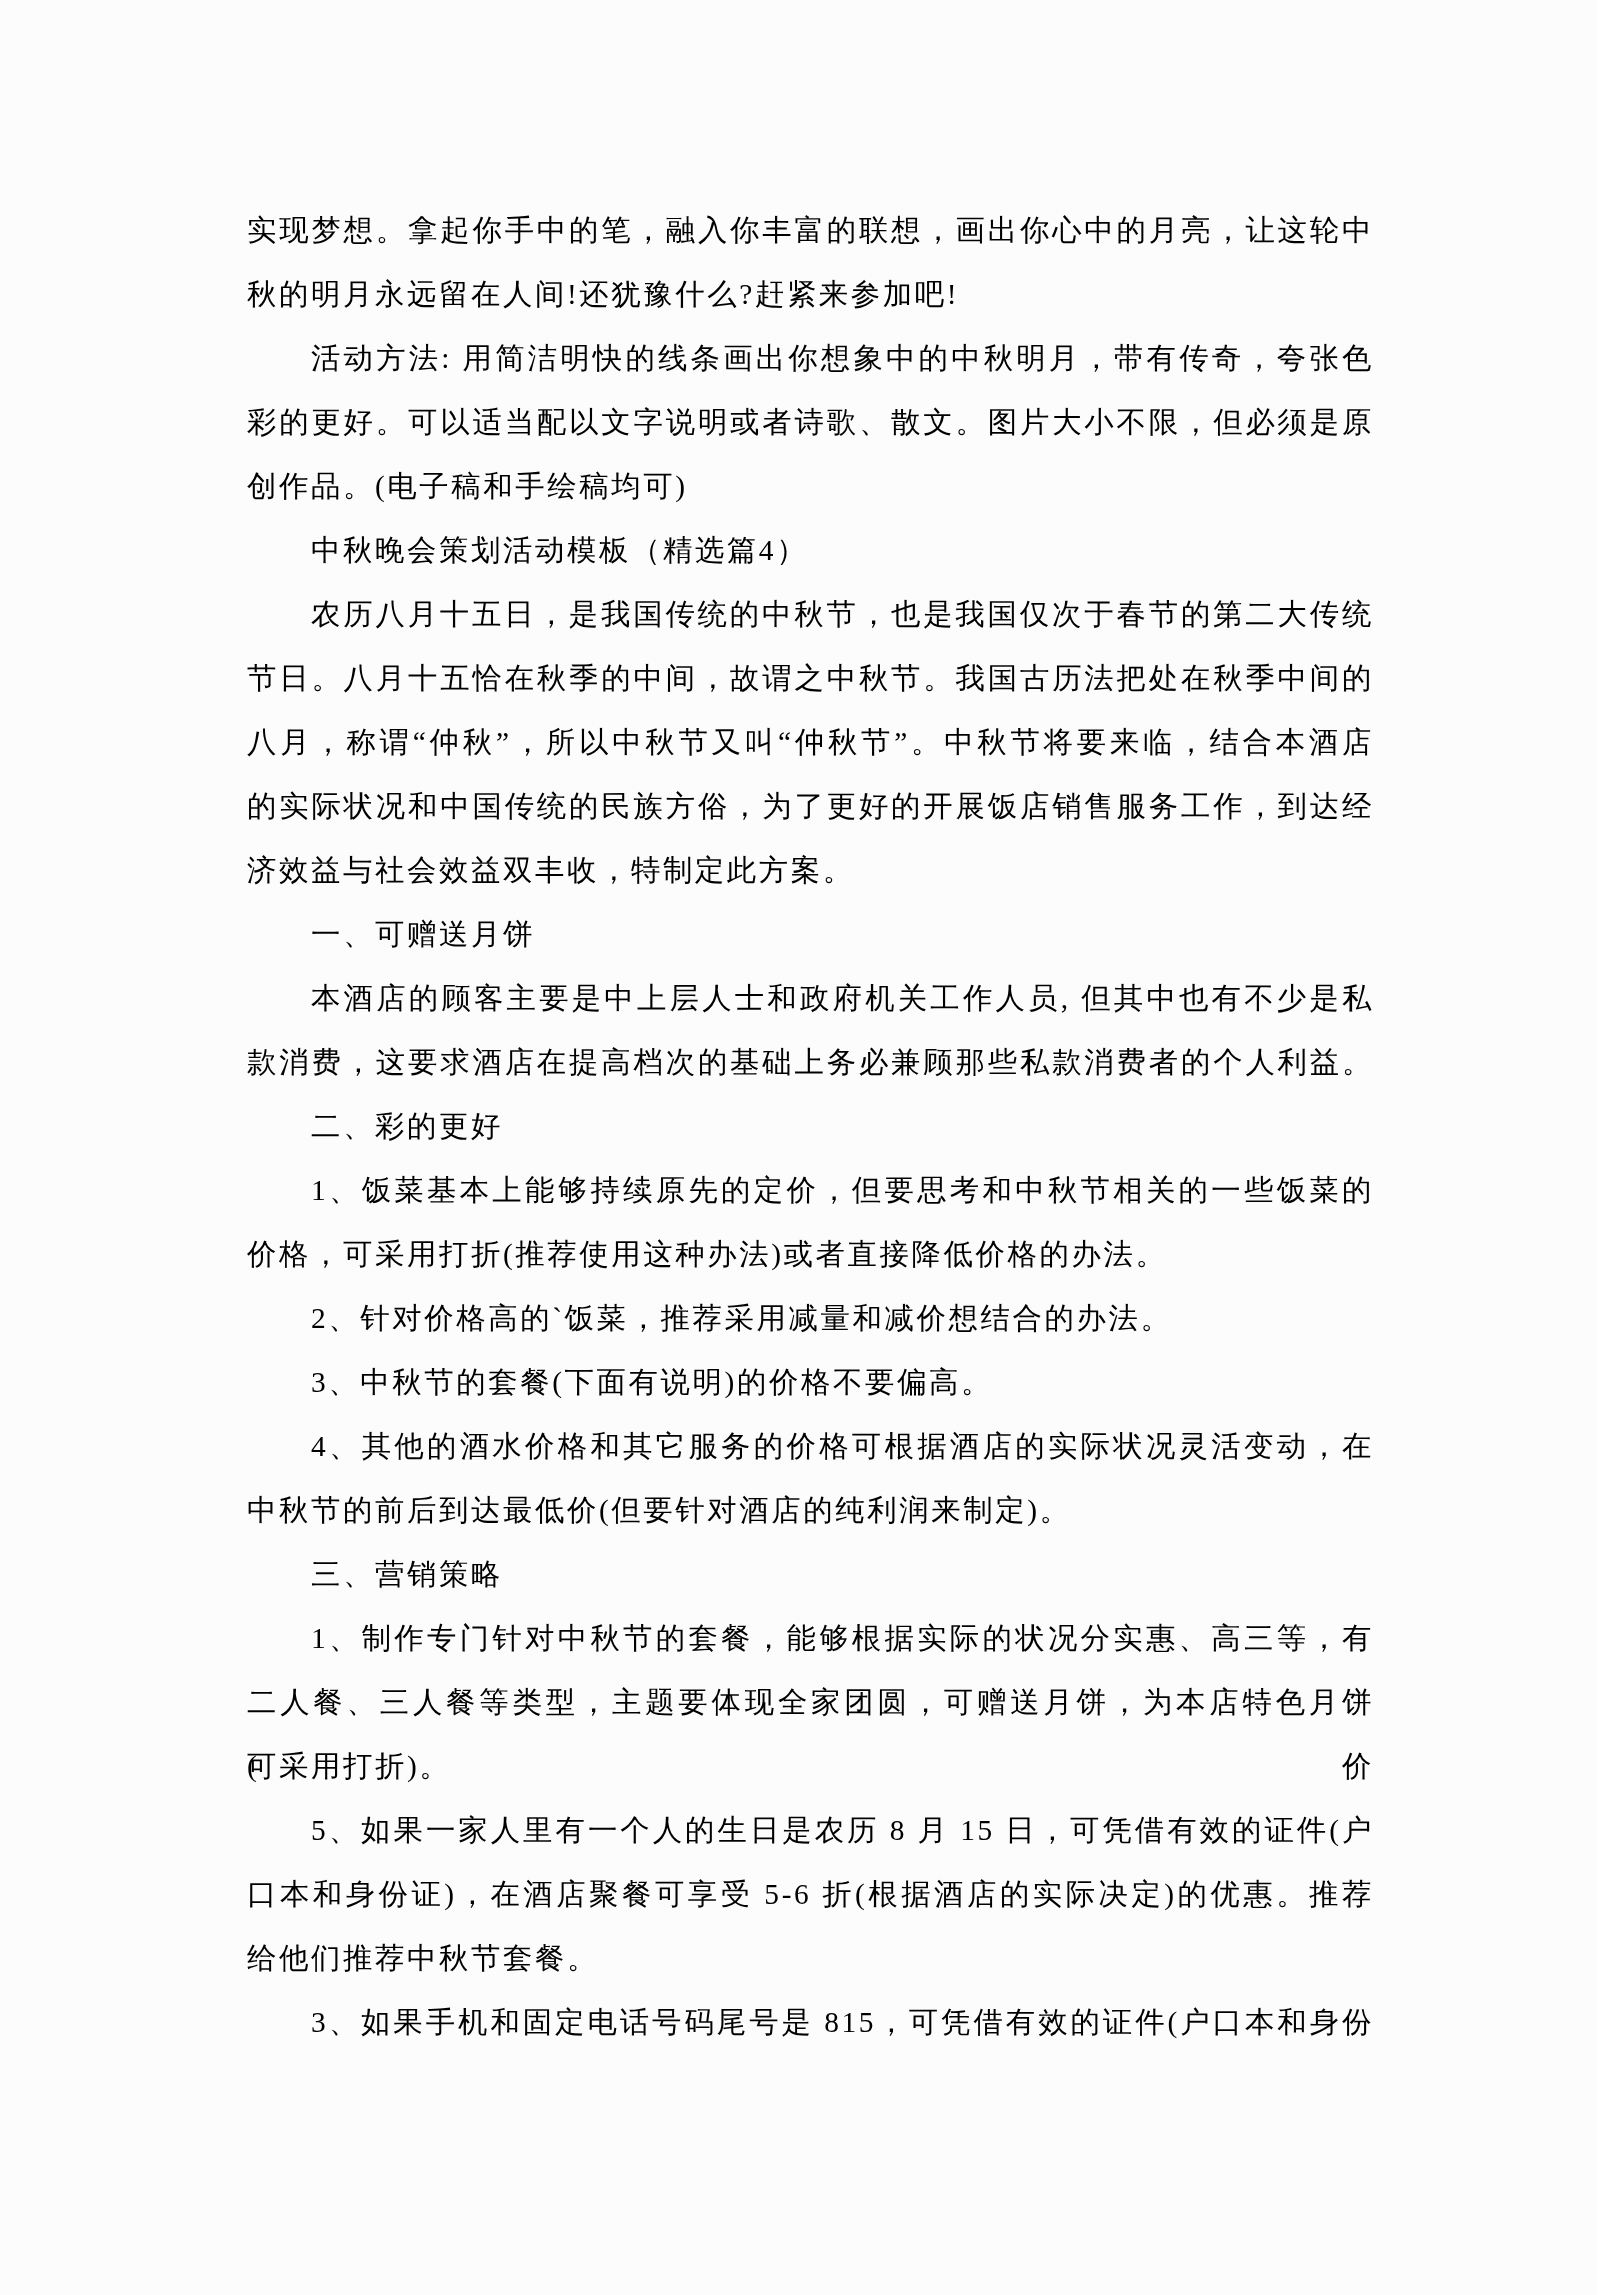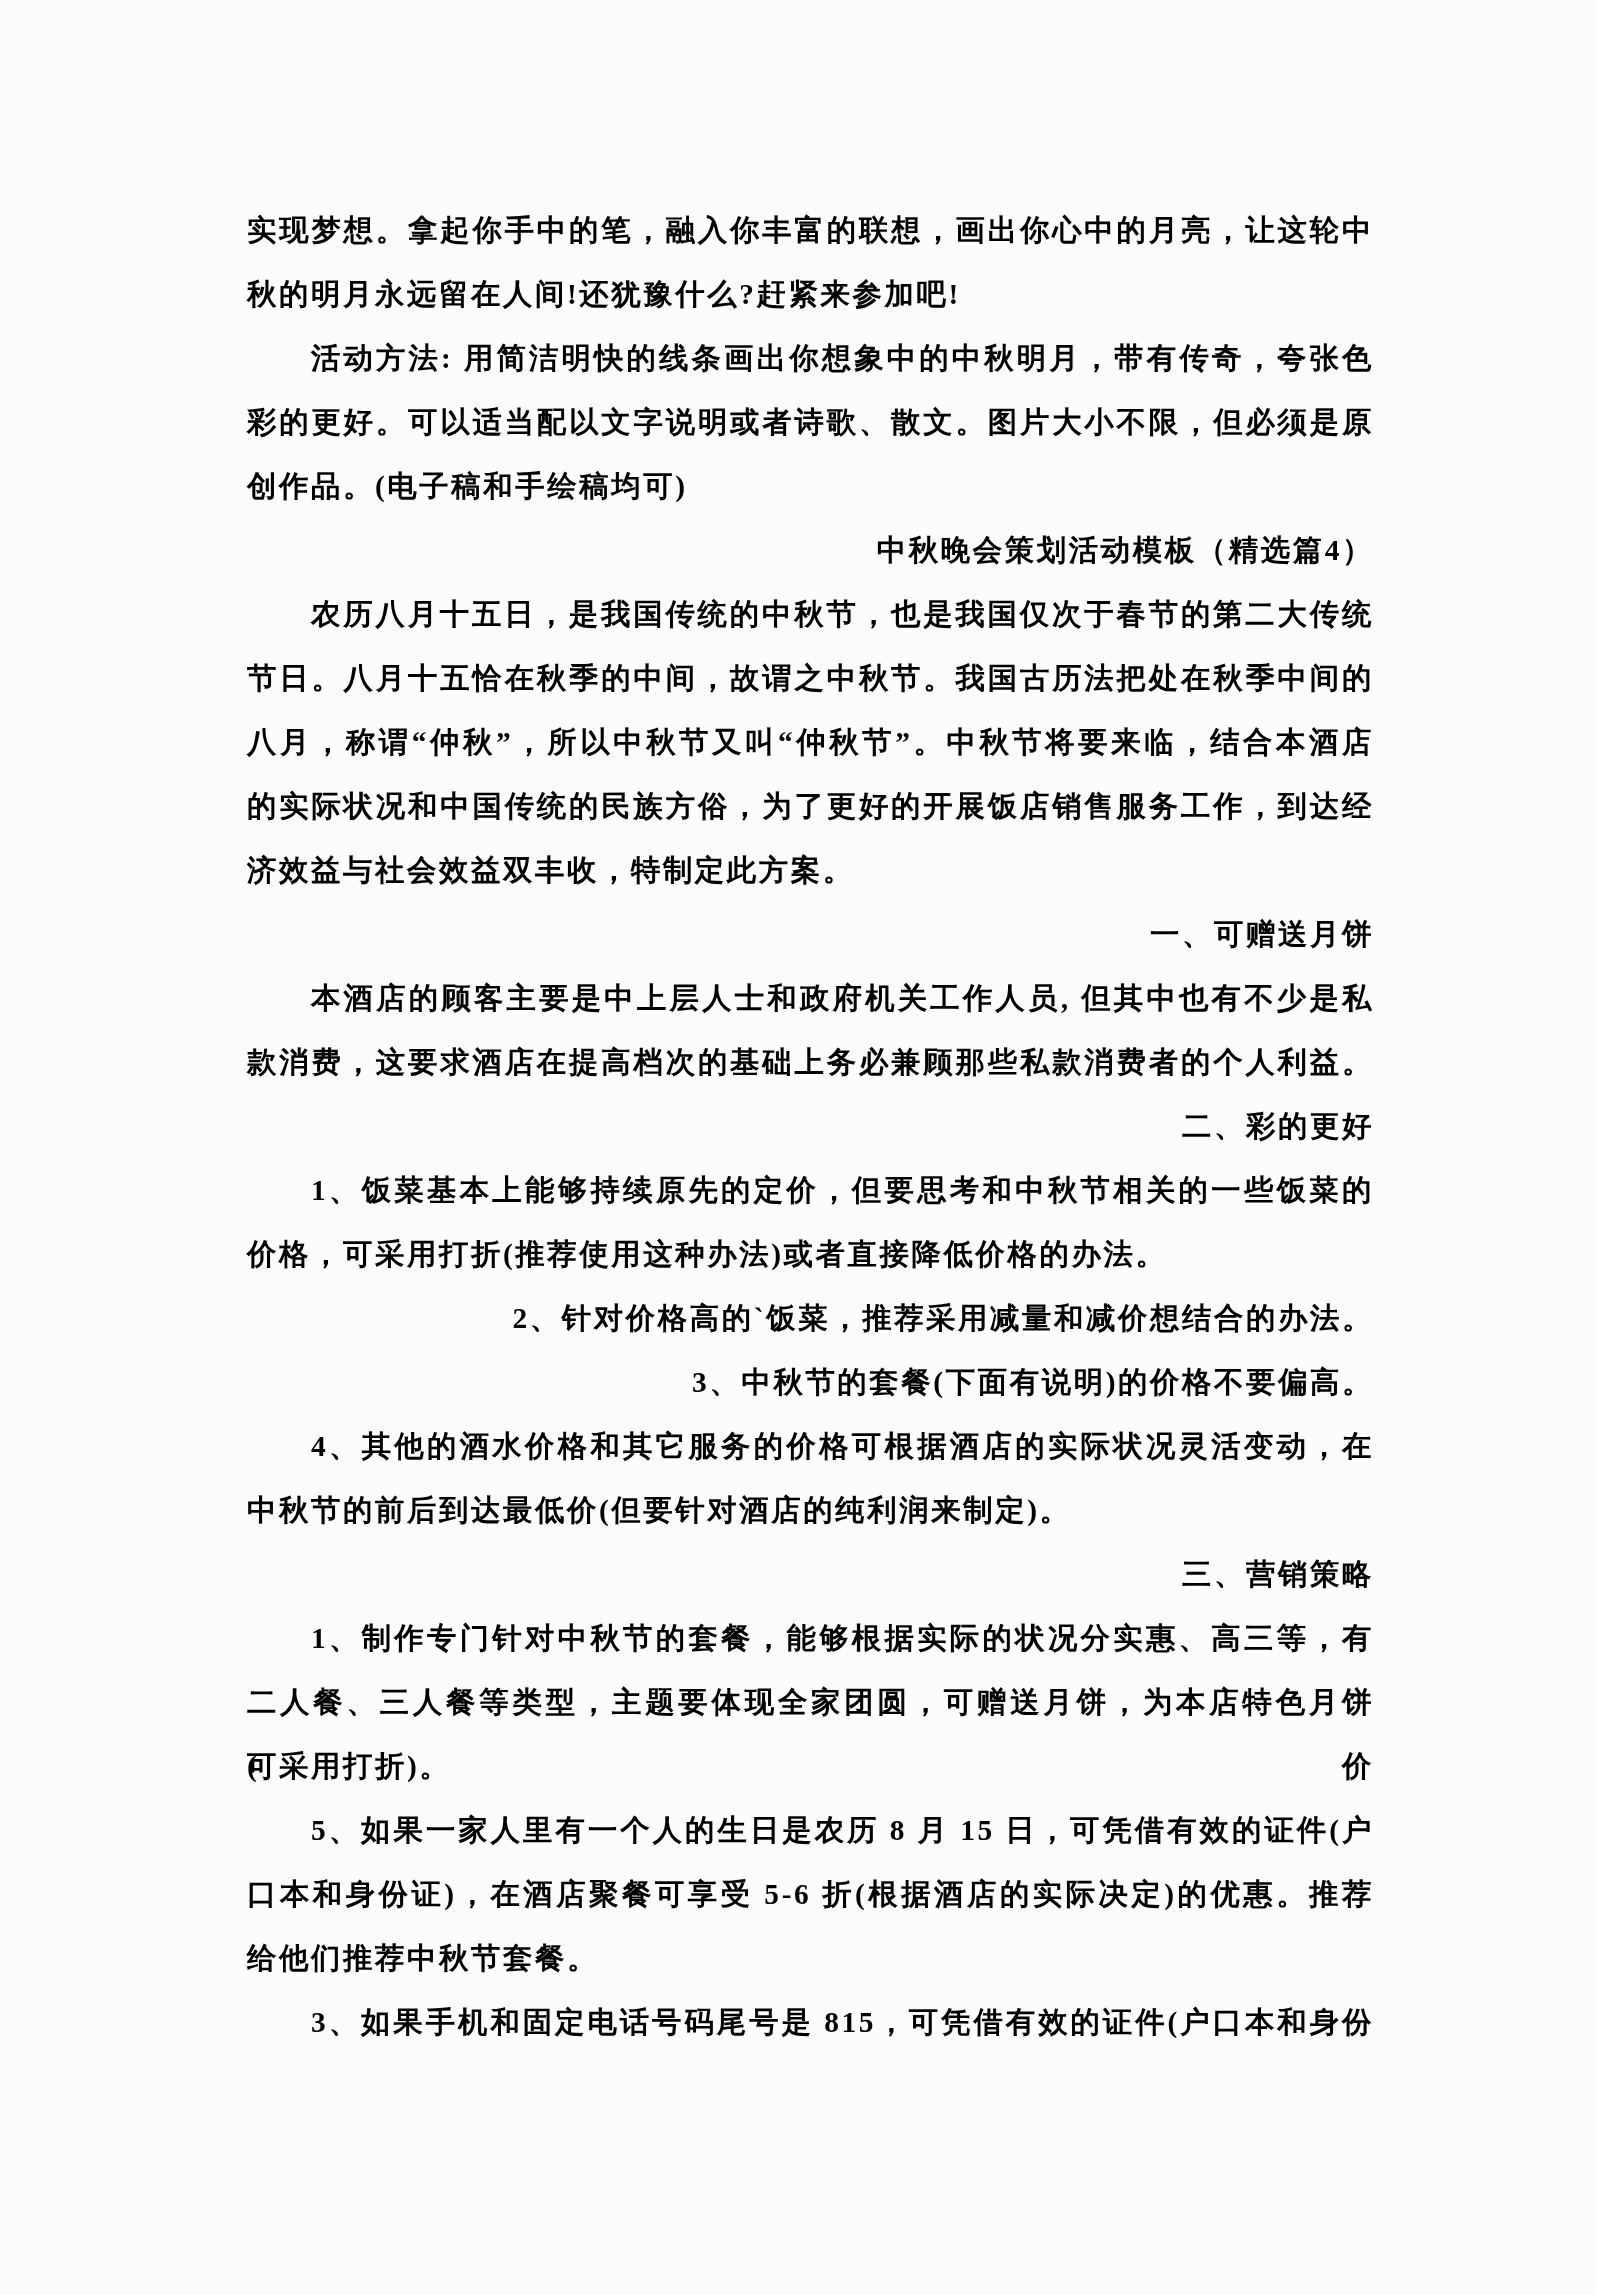--- a/index.html
+++ b/index.html
@@ -11,38 +11,36 @@
     height: 2295px;
     position: relative;
     font-family: "Liberation Serif", "DejaVu Serif", serif;
   }
   .page {
     position: absolute;
     left: 0; top: 0;
     width: 1597px;
     height: 2295px;
     overflow: hidden;
-    font-weight: bold;
   }
   .textblock {
     position: absolute;
     left: 247px;
     top: 198px;
     width: 1127px;
     font-size: 29.4px;
     line-height: 64px;
     letter-spacing: 2.6px;
   }
   .line {
     height: 64px;
     text-align: left;
   }
   .line.indent {
     padding-left: 64px;
-    text-align: right;
   }
   .line.justify {
     text-align: justify;
     text-align-last: justify;
     text-justify: inter-character;
   }
 </style>
 </head>
 <body>
 

